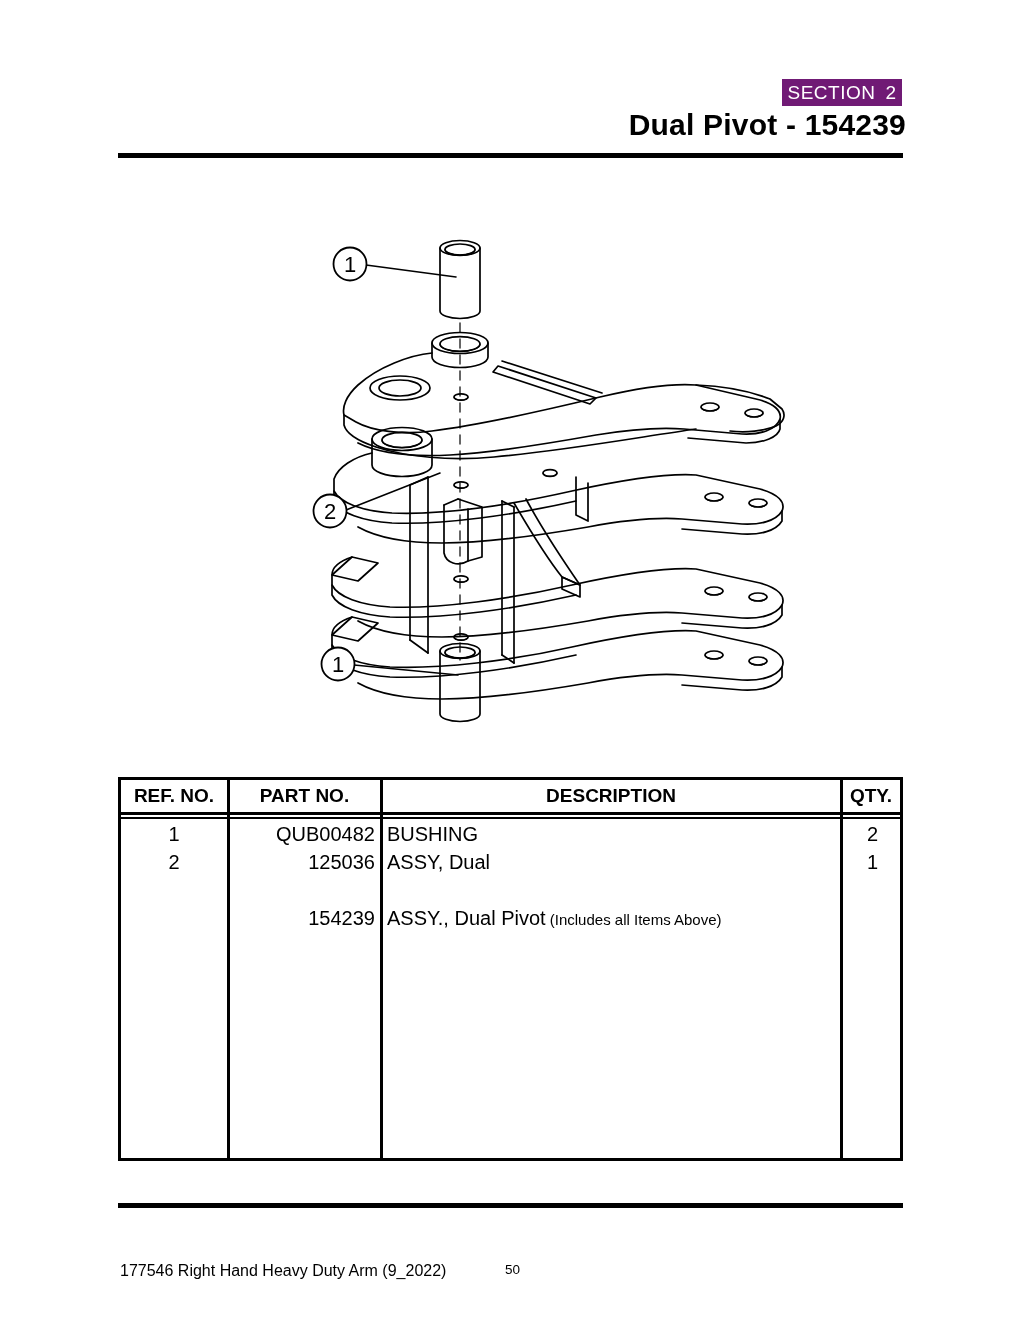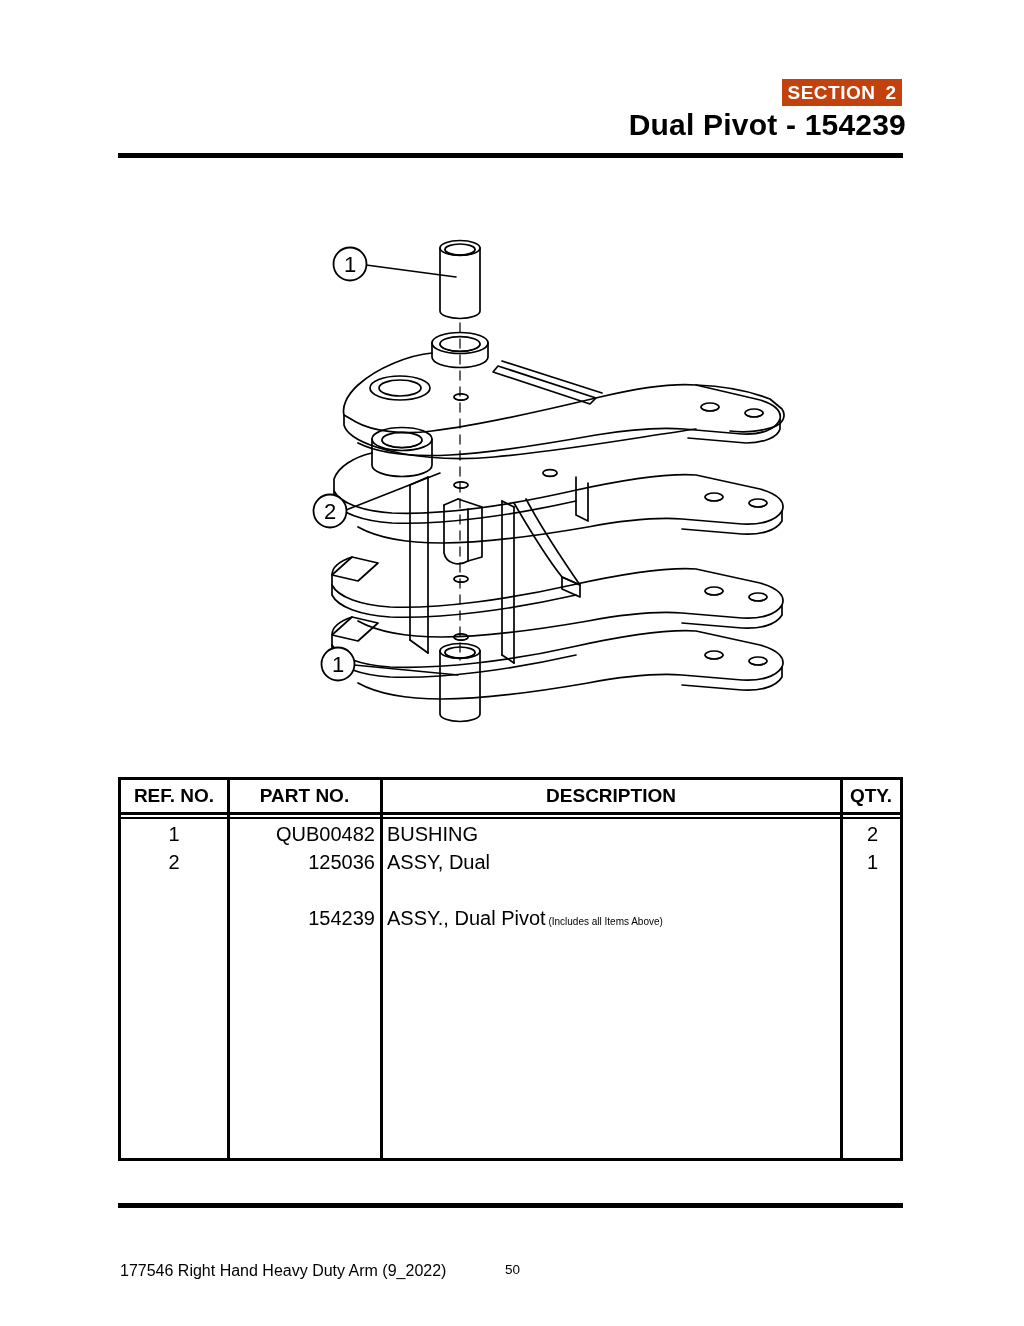--- a/index.html
+++ b/index.html
@@ -10,23 +10,23 @@
     font-family:"Liberation Sans", sans-serif;
     color:#000;
     position:relative;
     overflow:hidden;
   }
   .page{position:absolute;inset:0;}
 
   
   .section-badge{
     position:absolute;left:782px;top:79px;width:120px;height:27px;
-    background:#c2410c;color:#fff;
+    background:#701a75;color:#fff;
     display:flex;align-items:center;justify-content:center;
-    font-size:19px;font-weight:bold;letter-spacing:0.5px;
+    font-size:19px;font-weight:normal;letter-spacing:0.5px;
   }
   .section-badge .s-word{margin-right:10px;}
   .page-title{
     position:absolute;right:118px;top:108px;
     font-size:30px;font-weight:bold;white-space:nowrap;
     letter-spacing:0.2px;
     margin-left:8px;
   }
   .rule-top{
     position:absolute;left:118px;top:153px;width:785px;height:5px;background:#000;
@@ -63,21 +63,21 @@
   .v1{left:106px;}
   .v2{left:259px;}
   .v3{left:719px;}
 
   .body-area{position:absolute;left:0;top:39px;right:0;bottom:0;}
   .row{position:absolute;left:0;right:0;height:27px;}
   .c-ref{position:absolute;left:0;width:106px;text-align:center;font-size:20px;}
   .c-part{position:absolute;left:114px;width:140px;text-align:right;font-size:20px;}
   .c-desc{position:absolute;left:266px;width:450px;text-align:left;font-size:20px;}
   .c-qty{position:absolute;left:721px;width:61px;text-align:center;font-size:20px;}
-  .desc-note{font-size:10px;margin-top:29px;}
+  .desc-note{font-size:15px;margin-top:29px;}
 
   
   .footer-text{
     position:absolute;left:120px;top:1262px;font-size:16px;white-space:nowrap;
   }
   .footer-page{
     position:absolute;left:505px;top:1262px;font-size:13.5px;
   }
 </style>
 </head>

